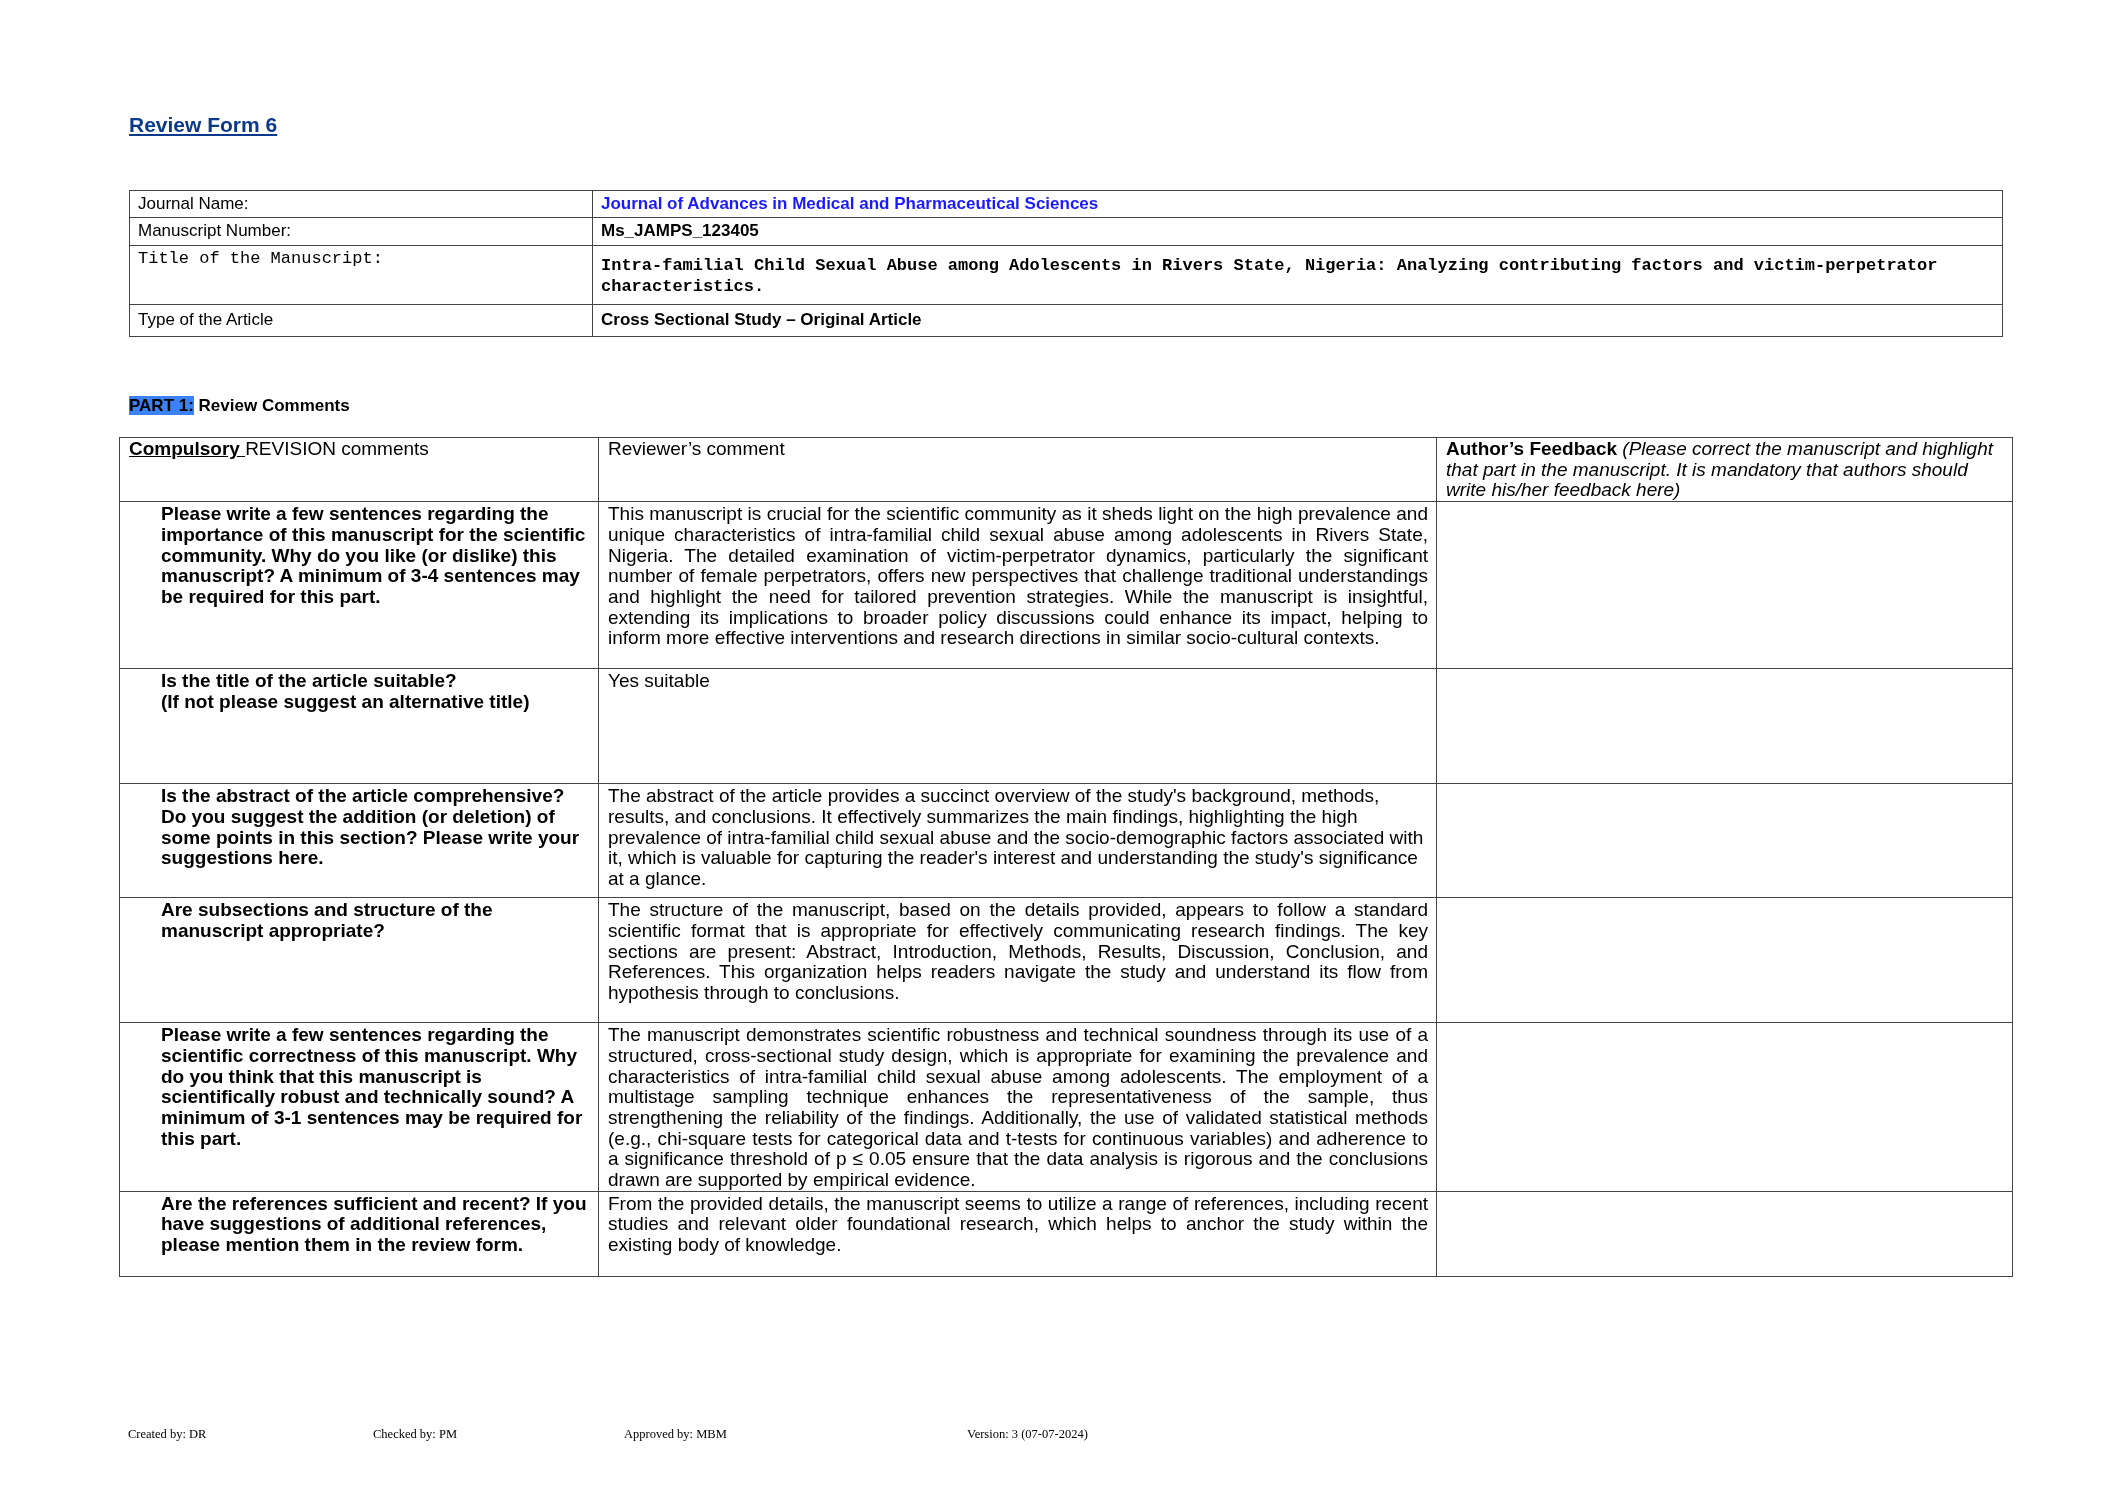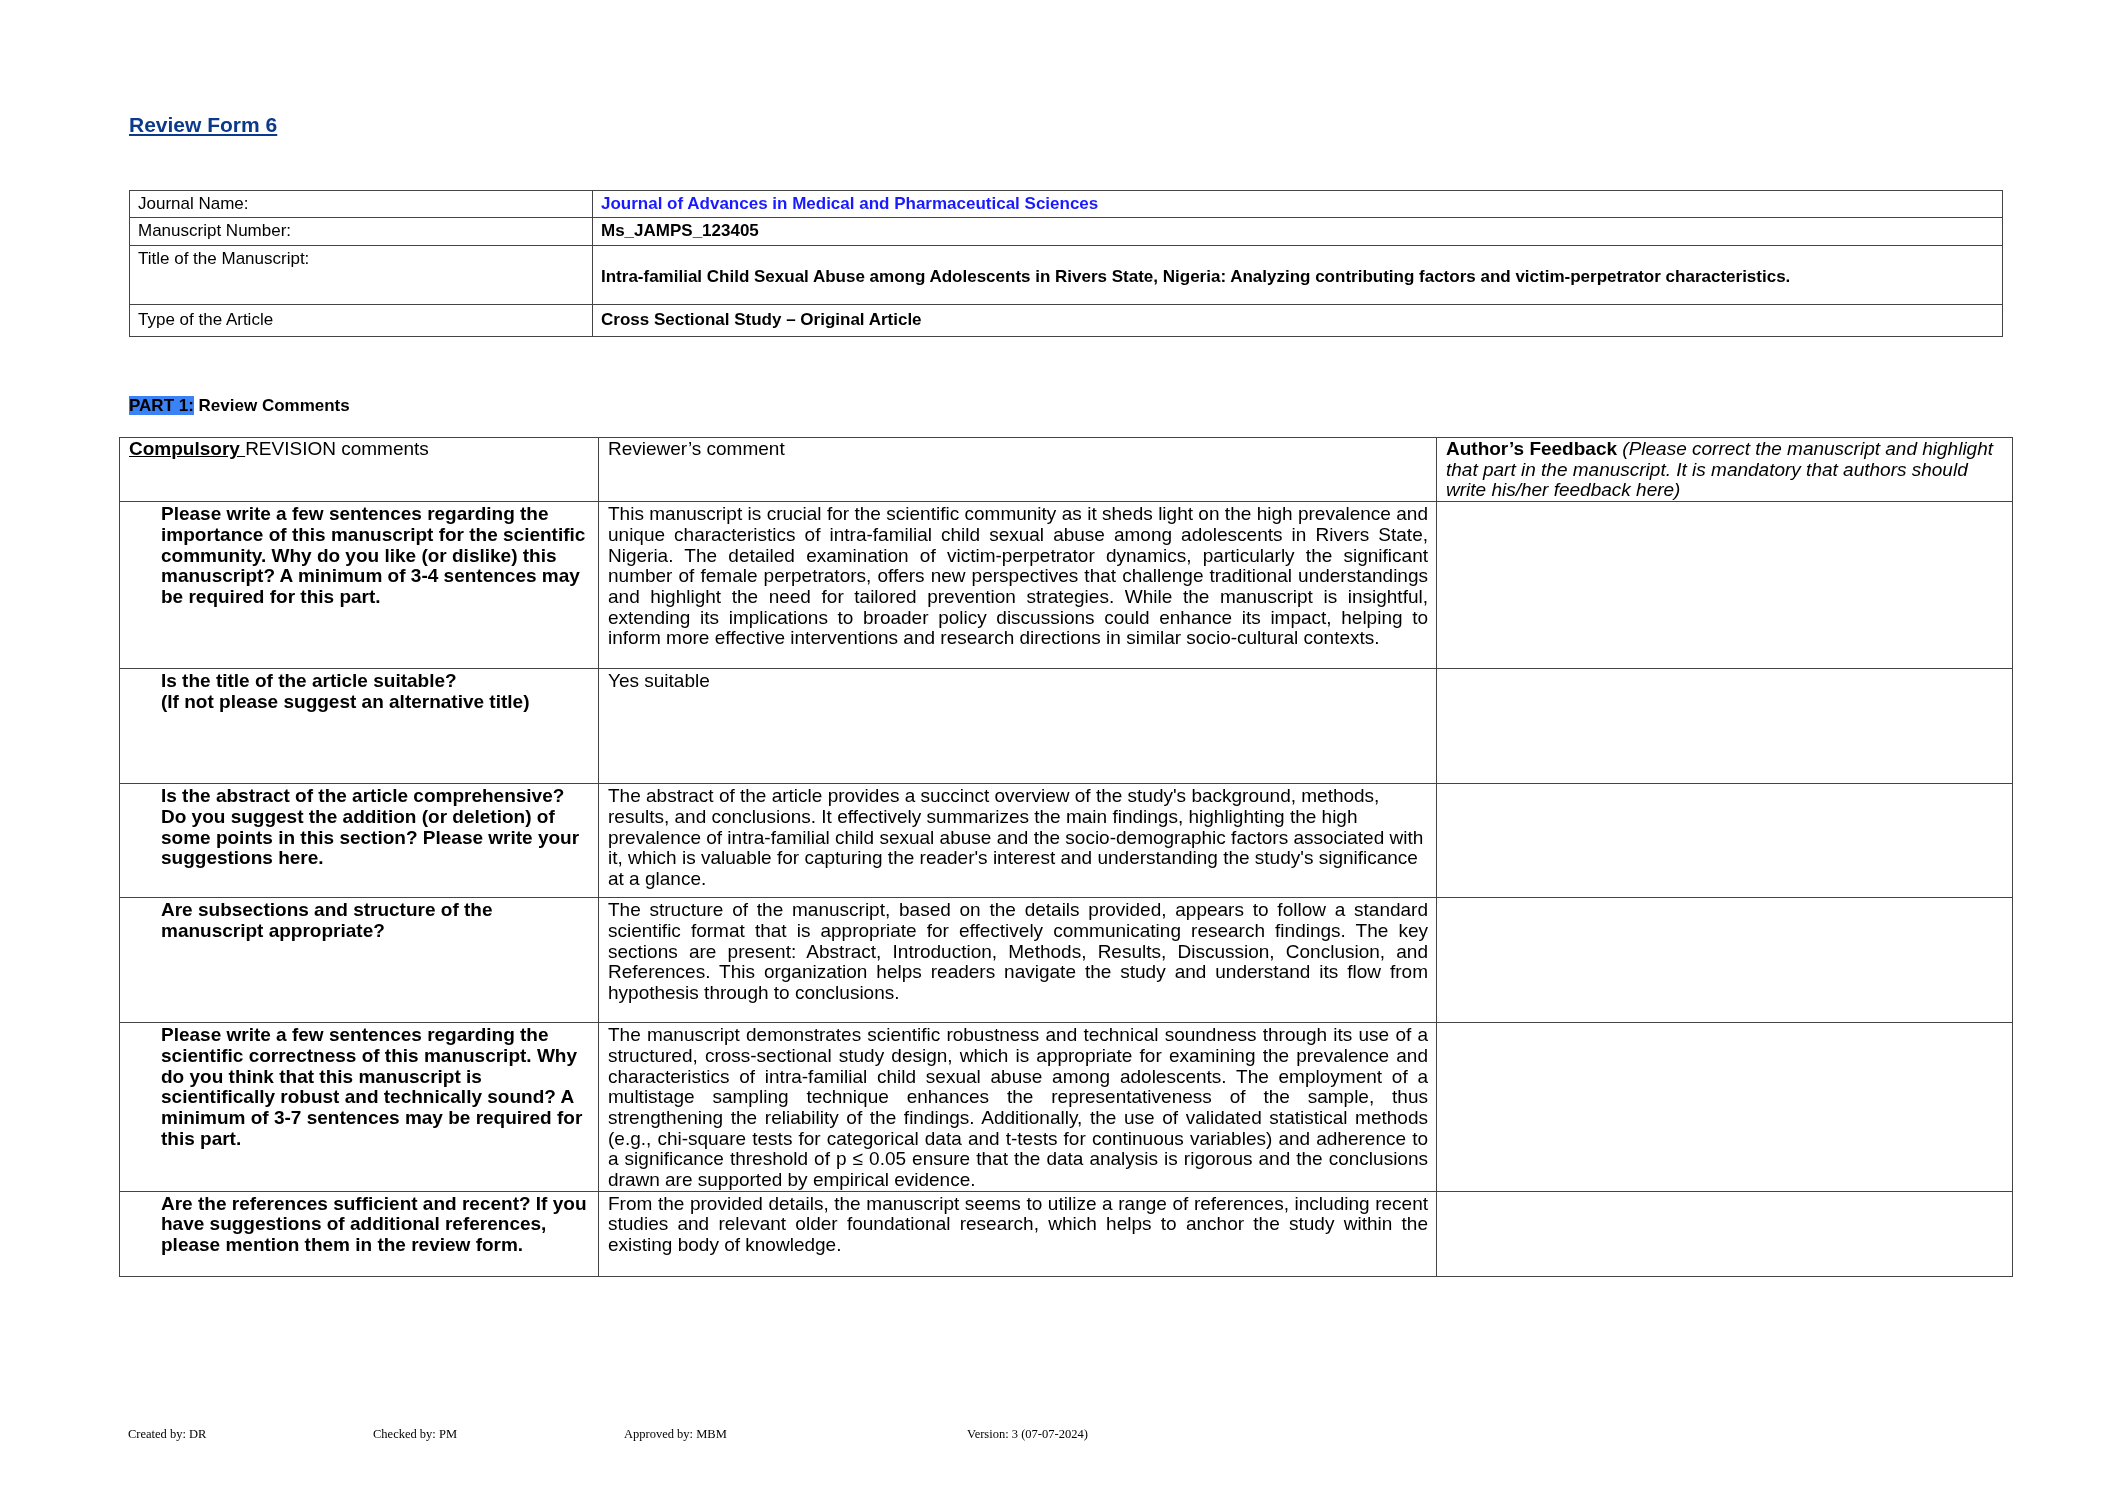--- a/index.html
+++ b/index.html
@@ -14,21 +14,21 @@
     }
     table { border-collapse: collapse; position: absolute; table-layout: fixed; }
     td { border: 1.5px solid #444; vertical-align: top; padding: 0; }
 
     
     .info-table { left: 129px; top: 190px; width: 1874px; }
     .info-table td { font-size: 17px; padding: 2px 8px 0 8px; line-height: 21px; }
     .info-table td.label { width: 446px; }
     .info-table tr.r1 td { height: 24px; }
     .info-table tr.r2 td { height: 25px; }
-    .info-table tr.r3 td { height: 56px; }
+    .info-table tr.r3 td { height: 56px; font-family: Liberation Mono, monospace; }
     .info-table tr.r4 td { height: 27px; }
     .info-table td.value { font-weight: bold; }
     .info-table td.value.journal { color: #1a1aff; font-weight: bold; margin-left: 21px; }
     .info-table tr.r3 td.value { vertical-align: middle; }
     .info-table tr.r4 td { padding-top: 4px; }
 
     .part-heading {
       position: absolute; left: 129px; top: 396px;
       font-size: 17px; font-weight: bold; margin: 0;
     }
@@ -123,21 +123,21 @@
     <td class="q">Is the abstract of the article comprehensive? Do you suggest the addition (or deletion) of some points in this section? Please write your suggestions here.</td>
     <td class="a left">The abstract of the article provides a succinct overview of the study's background, methods, results, and conclusions. It effectively summarizes the main findings, highlighting the high prevalence of intra-familial child sexual abuse and the socio-demographic factors associated with it, which is valuable for capturing the reader's interest and understanding the study's significance at a glance.</td>
     <td class="fb"></td>
   </tr>
   <tr class="row4">
     <td class="q">Are subsections and structure of the manuscript appropriate?</td>
     <td class="a">The structure of the manuscript, based on the details provided, appears to follow a standard scientific format that is appropriate for effectively communicating research findings. The key sections are present: Abstract, Introduction, Methods, Results, Discussion, Conclusion, and References. This organization helps readers navigate the study and understand its flow from hypothesis through to conclusions.</td>
     <td class="fb"></td>
   </tr>
   <tr class="row5">
-    <td class="q">Please write a few sentences regarding the scientific correctness of this manuscript. Why do you think that this manuscript is scientifically robust and technically sound? A minimum of 3-7 sentences may be required for this part.</td>
+    <td class="q">Please write a few sentences regarding the scientific correctness of this manuscript. Why do you think that this manuscript is scientifically robust and technically sound? A minimum of 3-1 sentences may be required for this part.</td>
     <td class="a">The manuscript demonstrates scientific robustness and technical soundness through its use of a structured, cross-sectional study design, which is appropriate for examining the prevalence and characteristics of intra-familial child sexual abuse among adolescents. The employment of a multistage sampling technique enhances the representativeness of the sample, thus strengthening the reliability of the findings. Additionally, the use of validated statistical methods (e.g., chi-square tests for categorical data and t-tests for continuous variables) and adherence to a significance threshold of p ≤ 0.05 ensure that the data analysis is rigorous and the conclusions drawn are supported by empirical evidence.</td>
     <td class="fb"></td>
   </tr>
   <tr class="row6">
     <td class="q">Are the references sufficient and recent? If you have suggestions of additional references, please mention them in the review form.</td>
     <td class="a">From the provided details, the manuscript seems to utilize a range of references, including recent studies and relevant older foundational research, which helps to anchor the study within the existing body of knowledge.</td>
     <td class="fb"></td>
   </tr>
 </tbody>
   </table>

